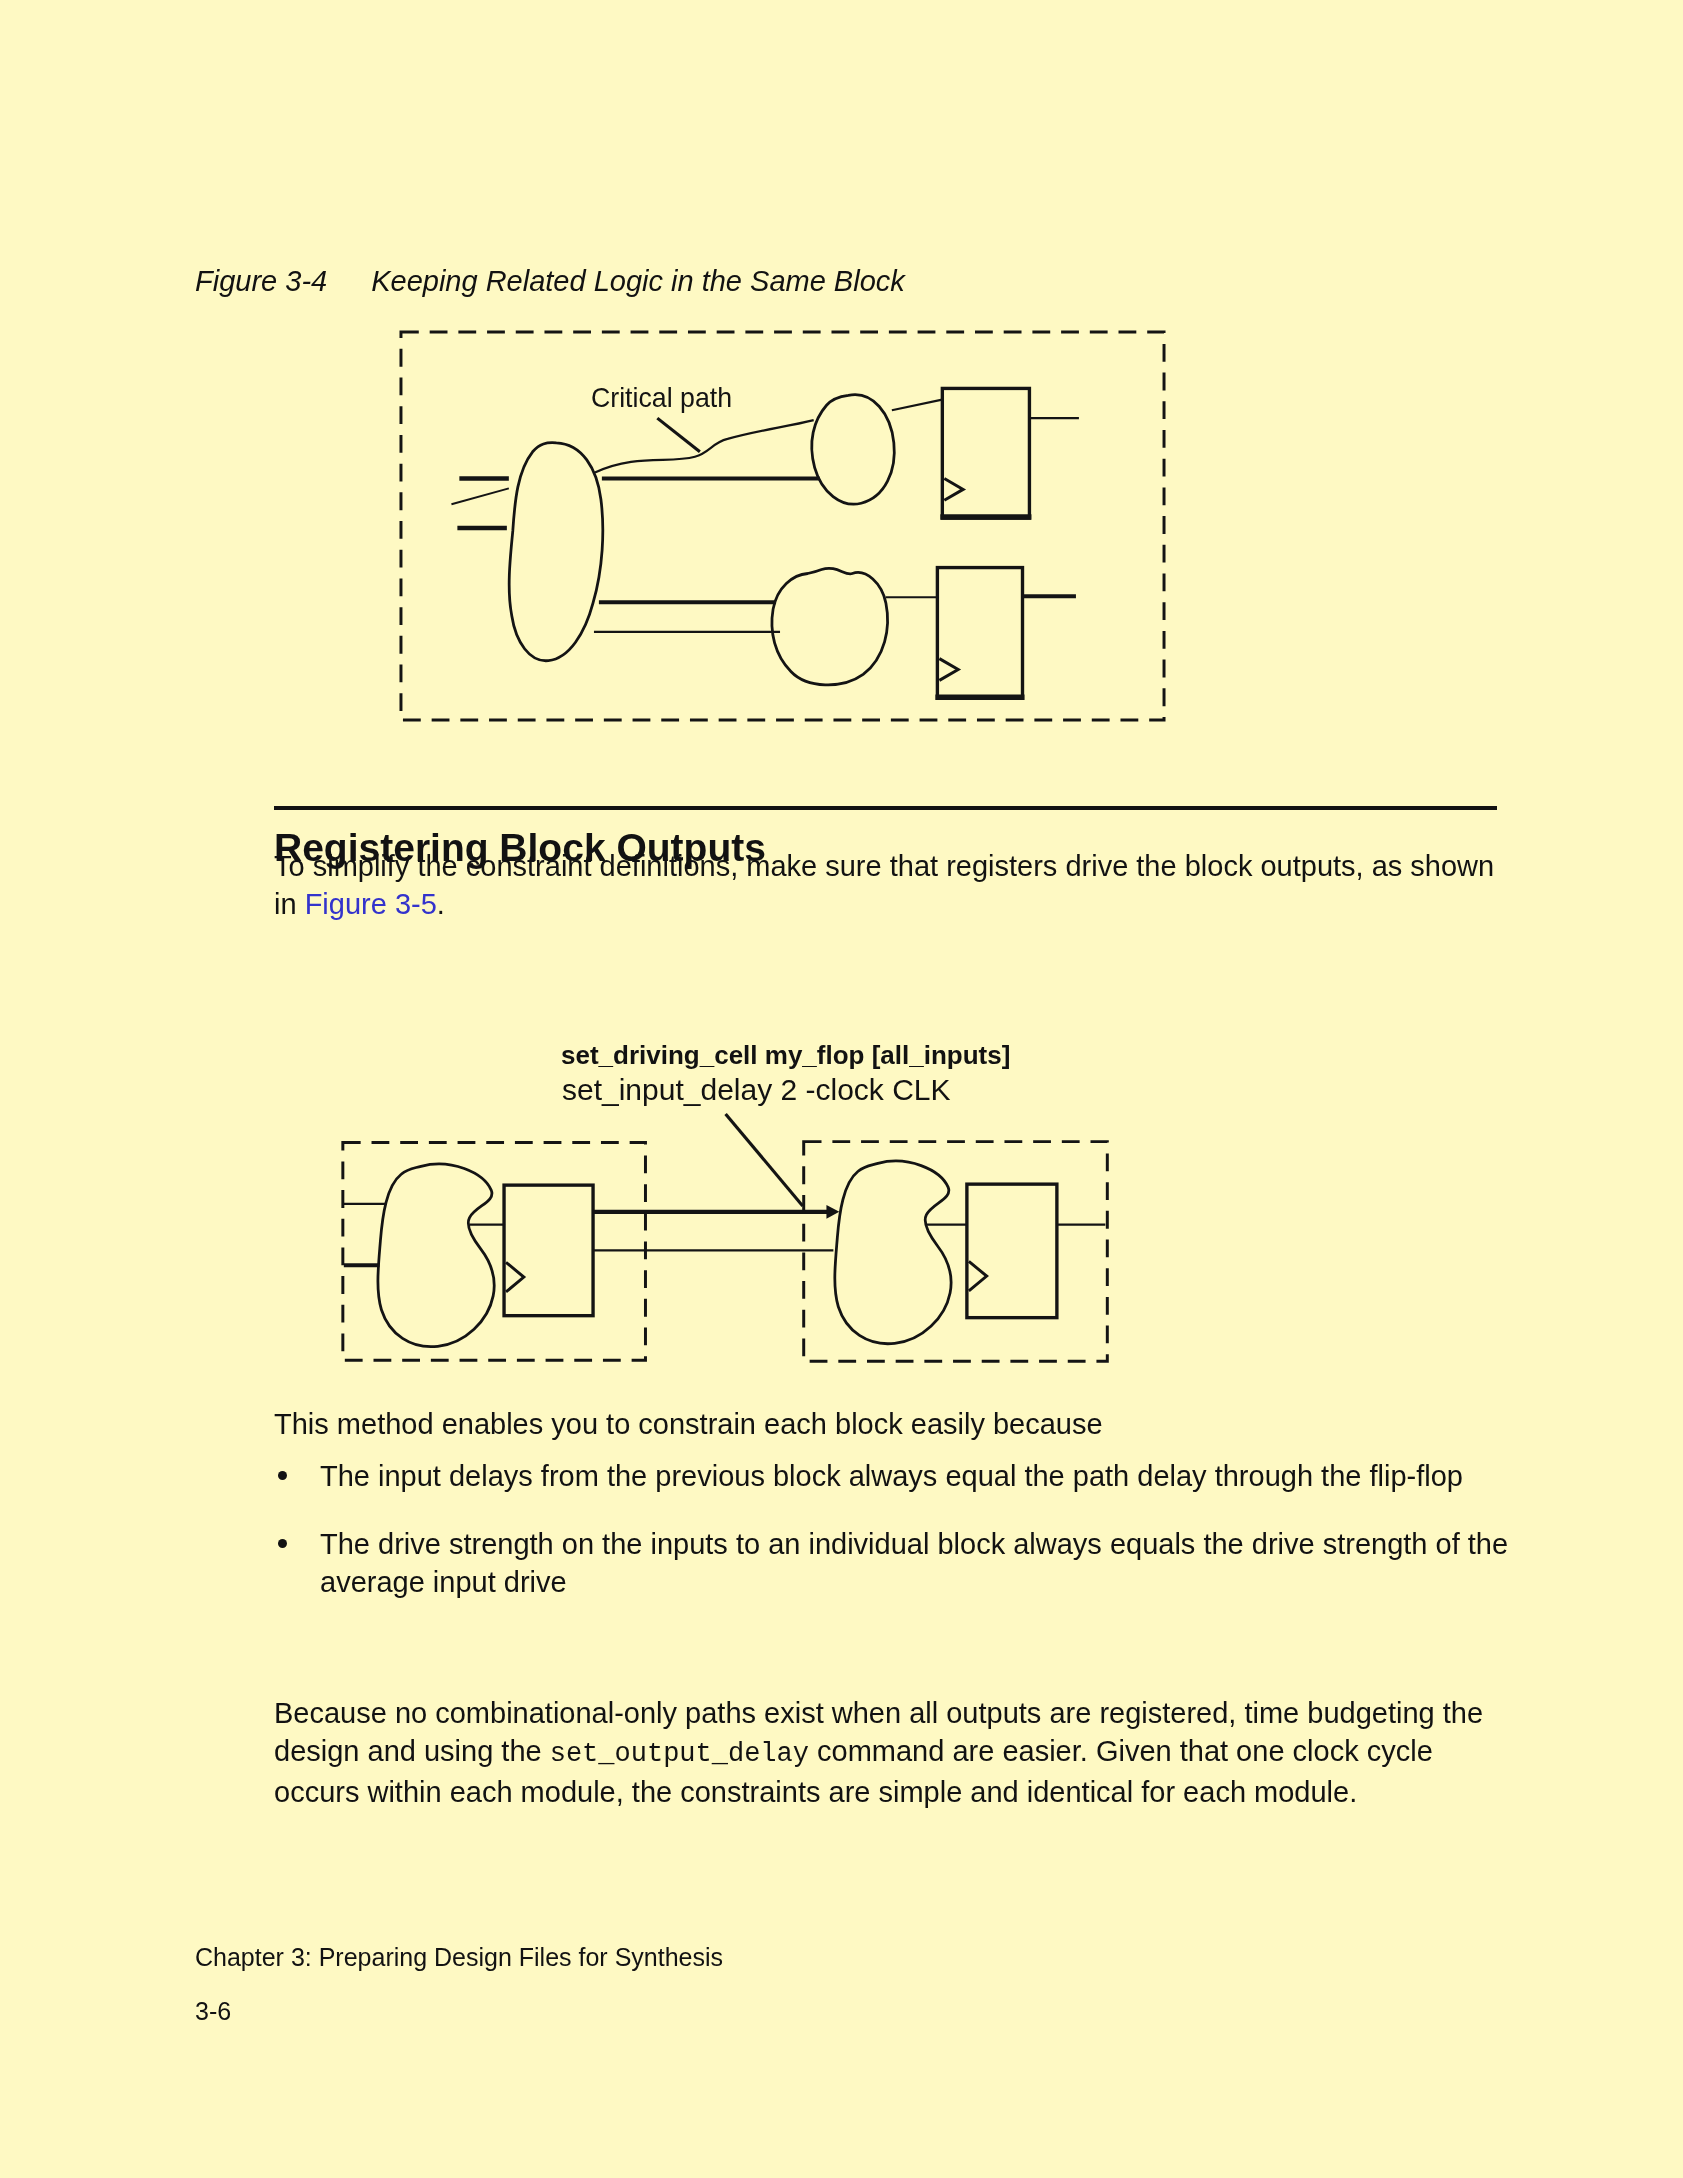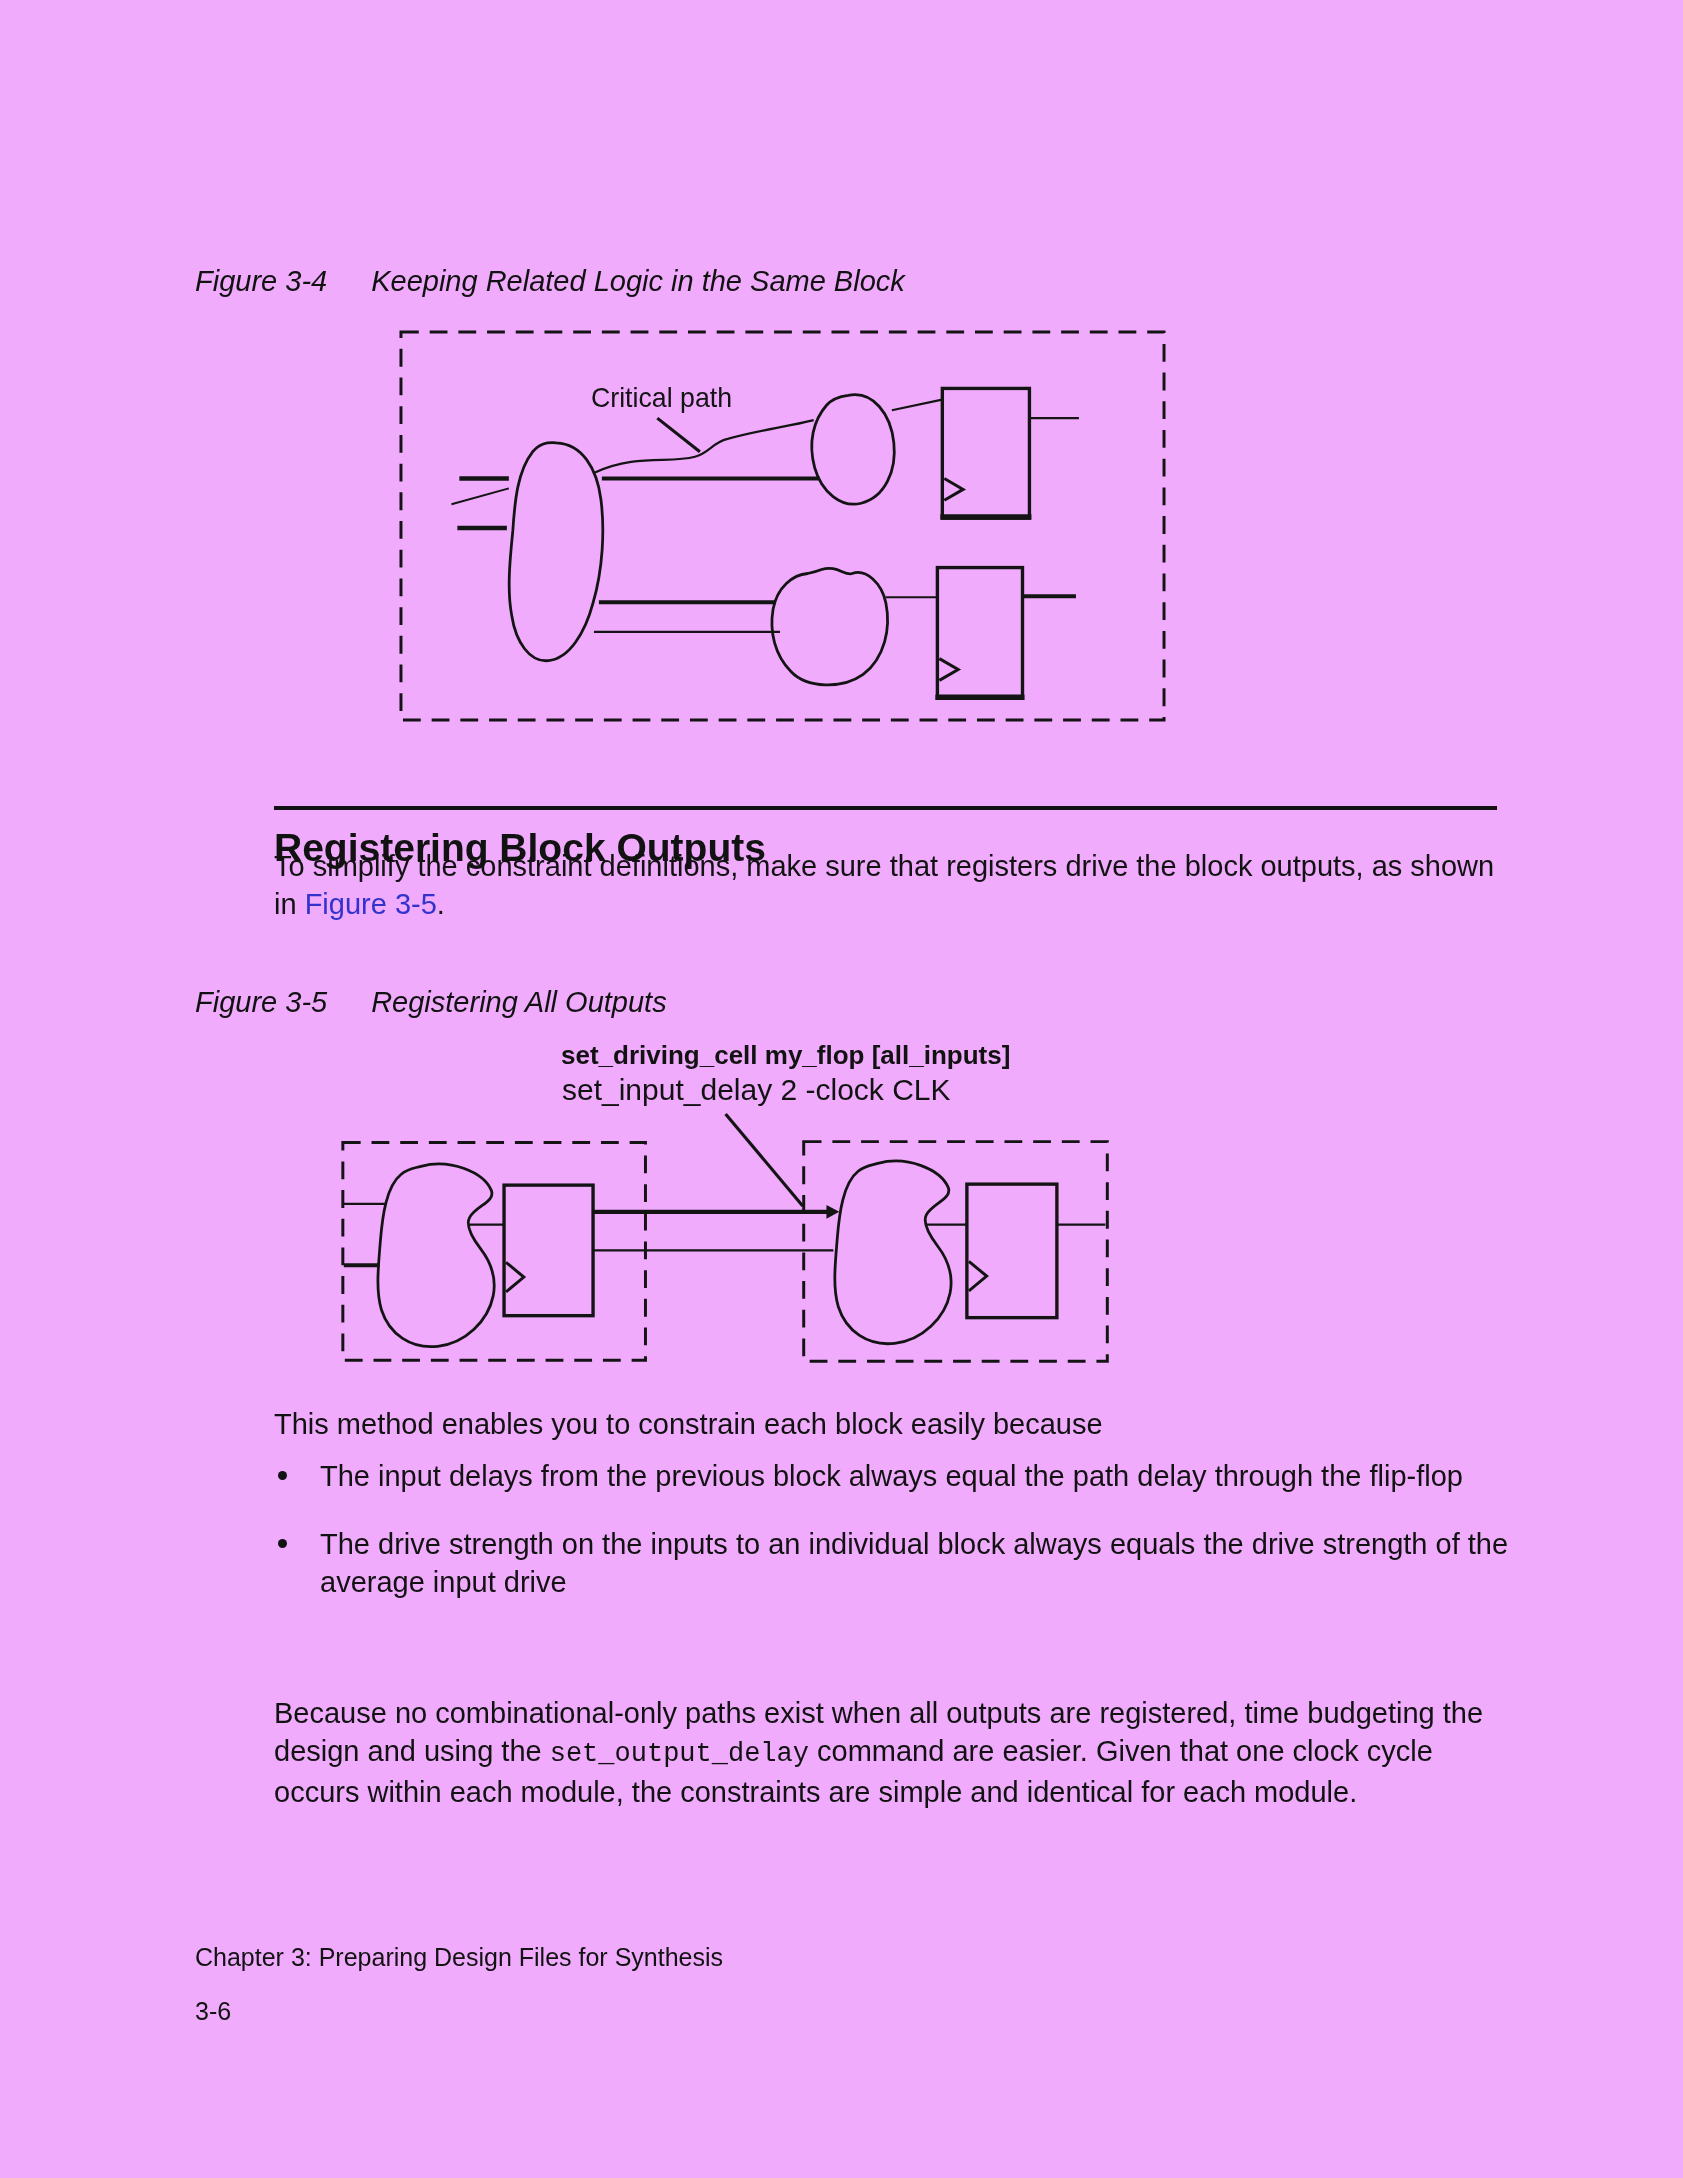--- a/index.html
+++ b/index.html
@@ -1,19 +1,19 @@
 <!DOCTYPE html>
 <html><head>
 <meta charset="utf-8">
 <style>
   html,body{margin:0;padding:0;background:#888;}
   .page{
     position:relative;
     width:1683px;height:2178px;
-    background:#f0abfc;
+    background:#fef9c3;
     font-family:"Liberation Sans", sans-serif;
     color:#121212;
     overflow:hidden;
   }
   .abs{position:absolute;}
   .caption{
     font-style:italic;
     font-size:29px;
     white-space:nowrap;
     color:#121212;
@@ -130,23 +130,20 @@
     <polyline class="ln" points="547,333 566,344 547,355" stroke-width="3"></polyline>
     <line class="ln" x1="631" y1="270" x2="685" y2="270" stroke-width="4.2"></line>
   </svg>
 
   <div class="abs rule" style="left:274px;top:806px;width:1223px;"></div>
 
   <h1 class="abs section-heading" style="left:274px;top:826px;">Registering Block Outputs</h1>
 
   <p class="abs body-text" style="left:274px;top:847px;width:1240px;"><span>To simplify the constraint definitions, make sure that registers drive the block outputs, as shown in </span><a class="figlink">Figure 3-5</a><span>.</span></p>
 
-  <div class="abs caption" style="left:195px;top:986px;">
-    <span class="fig-label">Figure 3-5</span><span>Registering All Outputs</span>
-  </div>
 
   <div class="abs diag-label-bold" style="left:561px;top:1040px;">set_driving_cell my_flop [all_inputs]</div>
   <div class="abs diag-label-plain" style="left:562px;top:1073px;">set_input_delay 2 -clock CLK</div>
 
   <svg class="abs" style="left:287px;top:1107px;" width="891" height="269" viewBox="0 0 900 272">
 
     <line class="ln" x1="443" y1="7" x2="521" y2="100" stroke-width="3.2"></line>
 
     <rect x="56" y="36" width="306" height="220" class="ln" stroke-width="3" stroke-dasharray="18 11"></rect>
 

